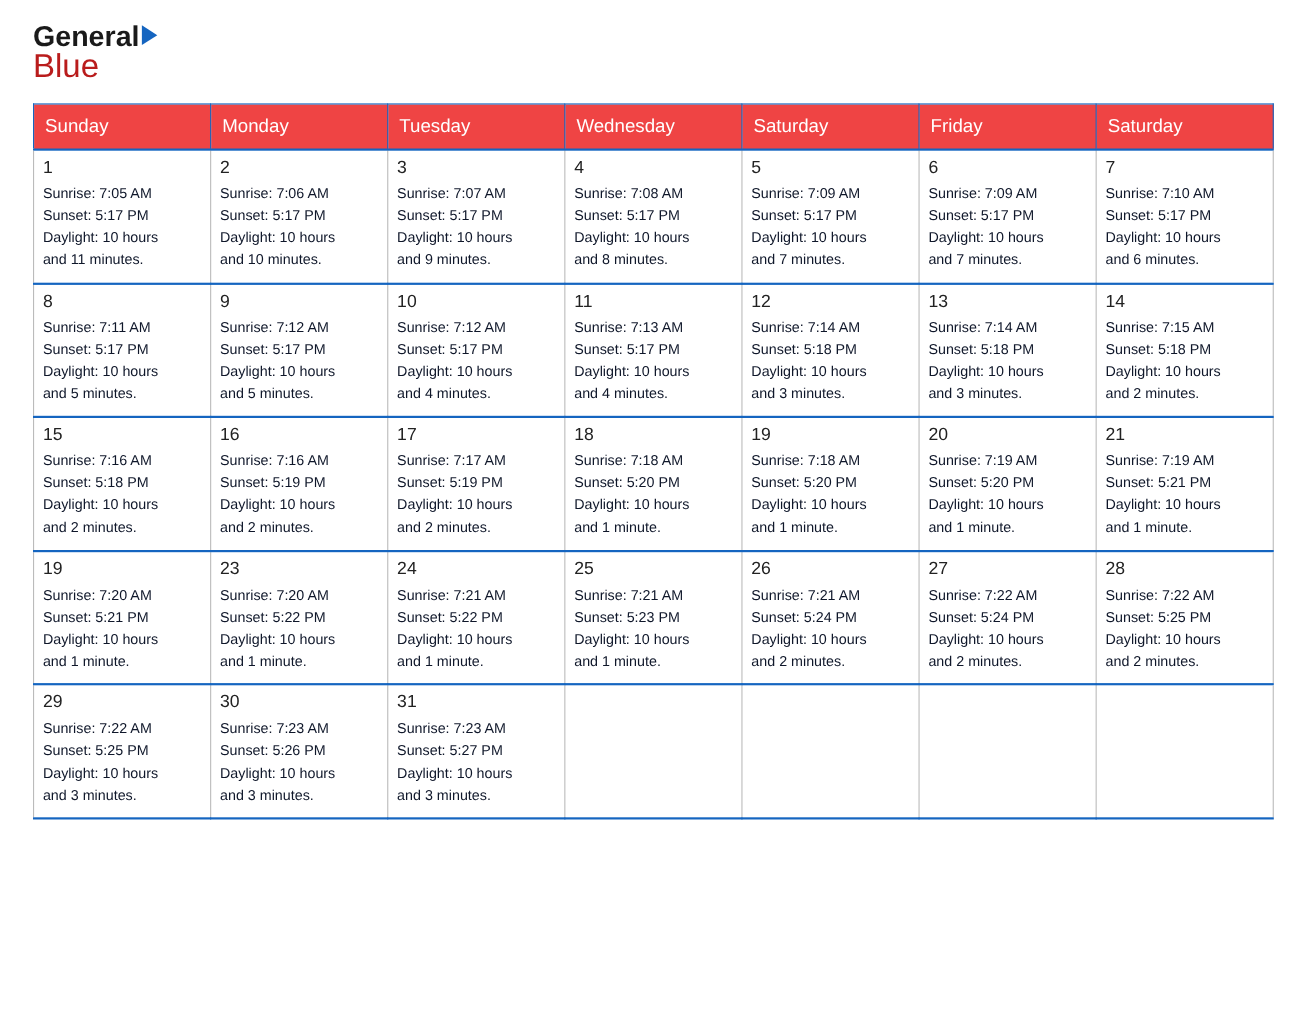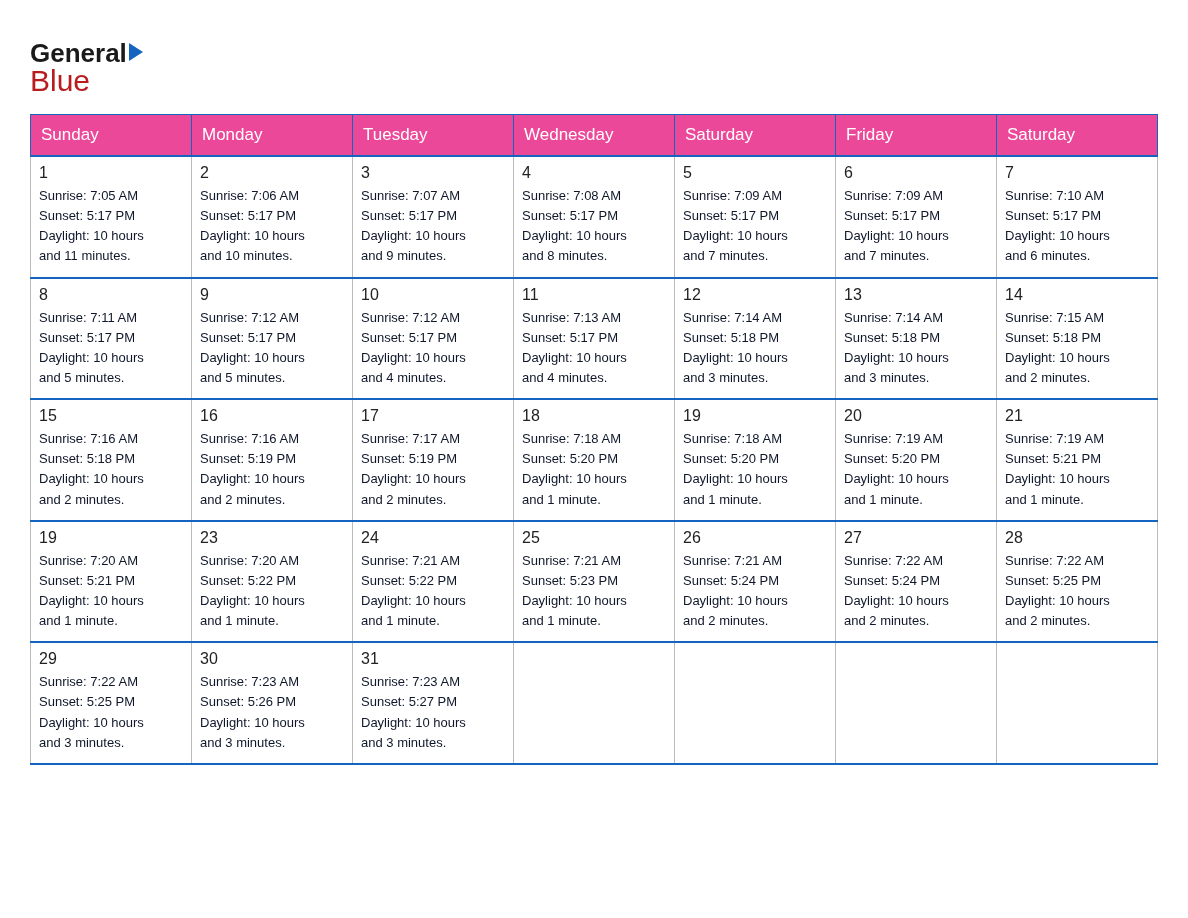--- a/index.html
+++ b/index.html
@@ -9,21 +9,20 @@
       color: #222;
       width: 1188px;
       min-height: 918px;
       padding: 20px 30px 30px 30px;
     }
     .header {
       display: flex;
       justify-content: space-between;
       align-items: flex-end;
       margin-bottom: 18px;
-      margin-top: 20px;
     }
     .logo {
       display: flex;
       flex-direction: column;
       align-items: flex-start;
     }
     .logo-general {
       font-size: 26px;
       font-weight: bold;
       color: #1a1a1a;
@@ -60,21 +59,21 @@
       font-size: 22px;
       color: #444;
       margin-top: 4px;
     }
     .calendar {
       width: 100%;
       border-collapse: collapse;
       border: 1.5px solid #aaa;
     }
     .calendar th {
-      background-color: #ec4899;
+      background-color: #ef4444;
       color: #fff;
       font-size: 17px;
       font-weight: normal;
       padding: 10px 10px;
       text-align: left;
       border: 1px solid #1565c0;
     }
     .calendar td {
       vertical-align: top;
       border: 1px solid #bbb;

